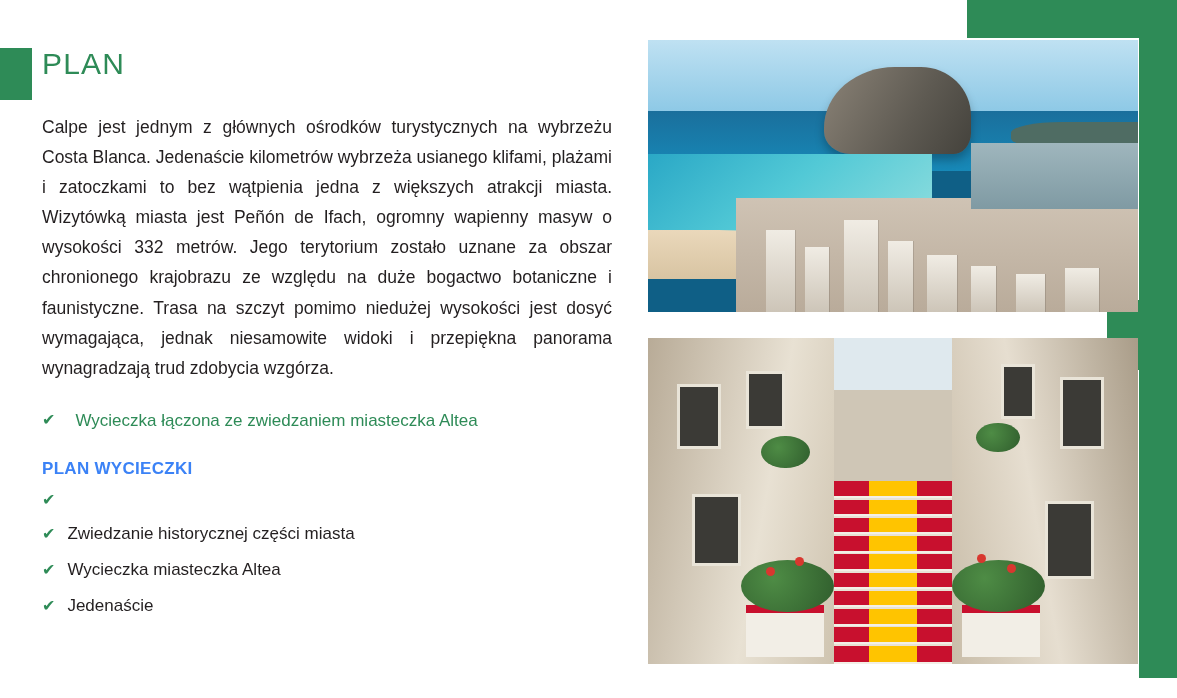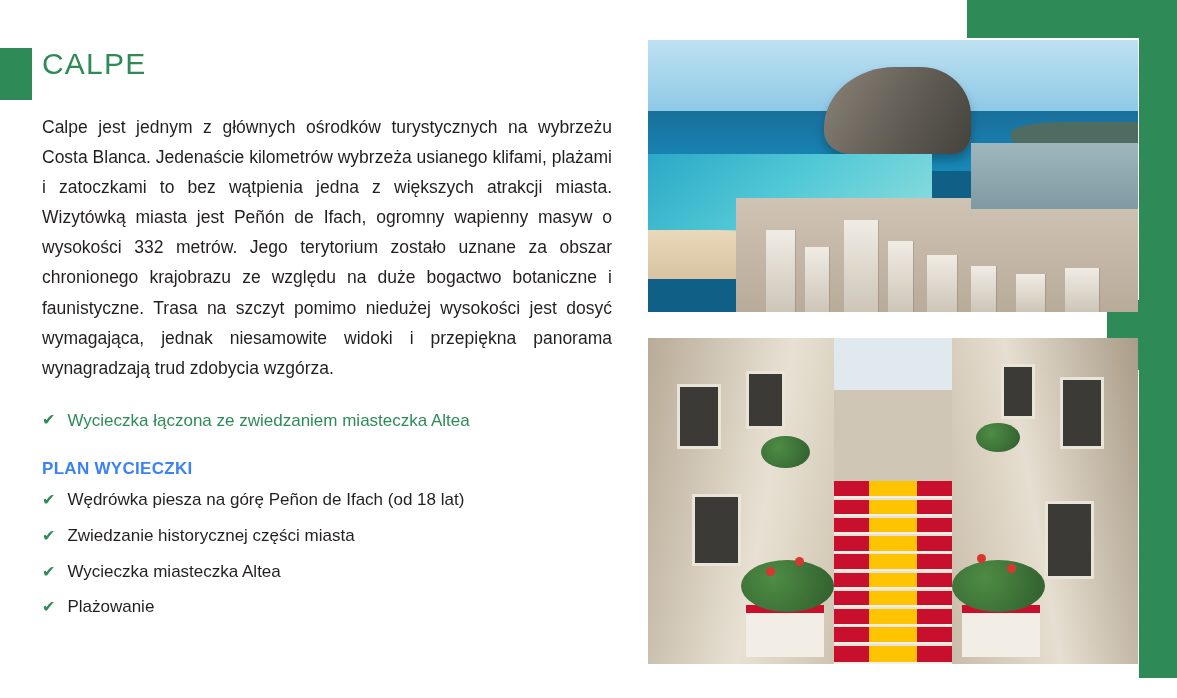--- a/index.html
+++ b/index.html
@@ -80,20 +80,21 @@
     display: flex;
     align-items: flex-start;
     gap: 12px;
     margin-top: 26px;
   }
   .highlight-row .check { color: #2e8b57; font-size: 16px; line-height: 1.4; }
   .highlight-text {
     color: #2e8b57;
     font-size: 17px;
     line-height: 1.4;
+    margin-left: 8px;
   }
   .section-title {
     color: #3b82f6;
     font-size: 17px;
     font-weight: bold;
     margin: 26px 0 10px 0;
     letter-spacing: .3px;
   }
   ul.plan {
     list-style: none;
@@ -225,47 +226,46 @@
 <div class="slide">
 
   <div class="corner-top-right"></div>
   <div class="corner-right-band"></div>
   <div class="left-accent"></div>
   <div class="mid-right-block"></div>
   <div class="bottom-right-band"></div>
   <div class="bottom-strip"></div>
 
   <div class="left-col">
-    <h1 class="title">CALPE</h1>
+    <h1 class="title">PLAN</h1>
 
     <p class="body-text">Calpe jest jednym z głównych ośrodków turystycznych na wybrzeżu Costa Blanca. Jedenaście kilometrów wybrzeża usianego klifami, plażami i zatoczkami to bez wątpienia jedna z większych atrakcji miasta. Wizytówką miasta jest Peñón de Ifach, ogromny wapienny masyw o wysokości 332 metrów. Jego terytorium zostało uznane za obszar chronionego krajobrazu ze względu na duże bogactwo botaniczne i faunistyczne. Trasa na szczyt pomimo niedużej wysokości jest dosyć wymagająca, jednak niesamowite widoki i przepiękna panorama wynagradzają trud zdobycia wzgórza.</p>
 
     <div class="highlight-row">
       <span class="check">✔</span>
       <span class="highlight-text">Wycieczka łączona ze zwiedzaniem miasteczka Altea</span>
     </div>
 
     <div class="section-title">PLAN WYCIECZKI</div>
 
     <ul class="plan">
       <li>
         <span class="check">✔</span>
-        <span>Wędrówka piesza na górę Peñon de Ifach (od 18 lat)</span>
       </li>
       <li>
         <span class="check">✔</span>
         <span>Zwiedzanie historycznej części miasta</span>
       </li>
       <li>
         <span class="check">✔</span>
         <span>Wycieczka miasteczka Altea</span>
       </li>
       <li>
         <span class="check">✔</span>
-        <span>Plażowanie</span>
+        <span>Jedenaście</span>
       </li>
     </ul>
   </div>
 
   <div class="photo photo-top">
     <div class="p1">
       <div class="sky"></div>
       <div class="sea-far"></div>
       <div class="headland"></div>
       <div class="rock"></div>

